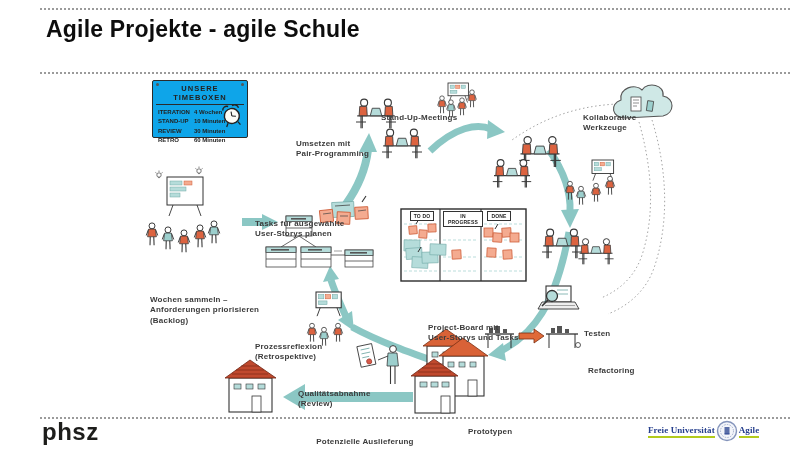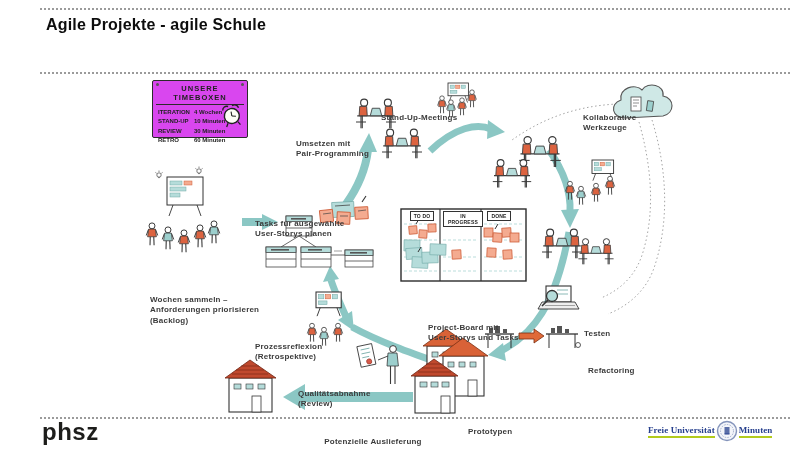--- a/index.html
+++ b/index.html
@@ -1,27 +1,27 @@
 <!DOCTYPE html>
 <html><head>
 <meta charset="utf-8">
 <style>
   html,body{margin:0;padding:0;background:#fff;}
   .stage{position:relative;width:800px;height:450px;background:#fff;overflow:hidden;
          font-family:"Liberation Sans",sans-serif;}
   .rule{position:absolute;left:40px;width:750px;height:0;border-top:2px dotted #9b9b9b;}
-  .title{position:absolute;left:46px;top:16px;font-size:16px;font-weight:bold;color:#0d0d0d;
+  .title{position:absolute;left:46px;top:16px;font-size:23px;font-weight:bold;color:#0d0d0d;
          letter-spacing:.2px;}
   .lbl{position:absolute;font-size:8px;font-weight:bold;line-height:1.3;color:#3b3b3b;
        letter-spacing:.2px;white-space:pre-line;}
   .lbl.center{text-align:center;}
   svg.art{position:absolute;left:0;top:0;z-index:1;}
   .overlay{position:absolute;z-index:3;margin-top:33px;}
   
-  .timebox{position:absolute;left:152px;top:80px;width:96px;height:58px;background:#d946ef;
+  .timebox{position:absolute;left:152px;top:80px;width:96px;height:58px;background:#0ea5e9;
            border:1.6px solid #2b2b2b;border-radius:2px;z-index:2;box-sizing:border-box;}
   .timebox .tb-title{font-size:7.5px;font-weight:bold;color:#222;text-align:center;
            letter-spacing:1px;padding:3px 0 2px;border-bottom:1px solid #2b2b2b;margin:0 3px;}
   .timebox .tb-rows{padding:3px 4px 0 5px;}
   .timebox .tb-row{display:flex;font-size:6px;font-weight:bold;color:#222;line-height:1.55;}
   .timebox .tb-row .k{width:36px;}
   .timebox .tb-row .v{width:40px;}
   .pin{position:absolute;width:3px;height:3px;border-radius:50%;background:#555;top:2px;}
   .tb-clock{position:absolute;right:3px;top:22px;}
   
@@ -369,21 +369,21 @@
 (Backlog)</div>
   <div class="lbl overlay" style="left:428px;top:290px">Project-Board mit
 User-Storys und Tasks</div>
   <div class="lbl overlay" style="left:255px;top:309px">Prozessreflexion
 (Retrospektive)</div>
   <div class="lbl overlay" style="left:298px;top:356px">Qualitätsabnahme
 (Review)</div>
   <div class="lbl overlay" style="left:584px;top:296px">Testen</div>
   <div class="lbl overlay" style="left:588px;top:333px">Refactoring</div>
   <div class="lbl overlay" style="left:468px;top:394px">Prototypen</div>
-  <div class="lbl overlay center" style="left:308px;top:404px;width:130px">Potenzielle Auslieferung</div>
+  <div class="lbl overlay center" style="left:300px;top:404px;width:130px">Potenzielle Auslieferung</div>
 
   <div class="colhead" style="left:410px;top:211px;width:20px">TO DO</div>
   <div class="colhead" style="left:443px;top:211px;width:36px">IN PROGRESS</div>
   <div class="colhead" style="left:487px;top:211px;width:20px">DONE</div>
 
   <div class="timebox">
     <div class="pin" style="left:3px"></div>
     <div class="pin" style="right:3px"></div>
     <div class="tb-title">UNSERE TIMEBOXEN</div>
     <div class="tb-rows">
@@ -420,16 +420,16 @@
   <div class="phsz">phsz</div>
 
   <div class="fulogo">
     <span class="fu-txt">Freie Universität</span>
     <svg class="fu-seal" width="22" height="22" viewBox="0 0 22 22">
       <circle cx="11" cy="11" r="9.5" fill="#f3f5fa" stroke="#8494bb" stroke-width="1.4"></circle>
       <circle cx="11" cy="11" r="6.5" fill="none" stroke="#8494bb" stroke-width="0.7" stroke-dasharray="1.5 1.2"></circle>
       <rect x="8.5" y="7" width="5" height="7" fill="#27408e" opacity="0.75"></rect>
       <path d="M8.5,14 h5" stroke="#27408e" stroke-width="1"></path>
     </svg>
-    <span class="fu-txt">Minuten</span>
+    <span class="fu-txt">Agile</span>
   </div>
 
 </div>
 
 </body></html>

